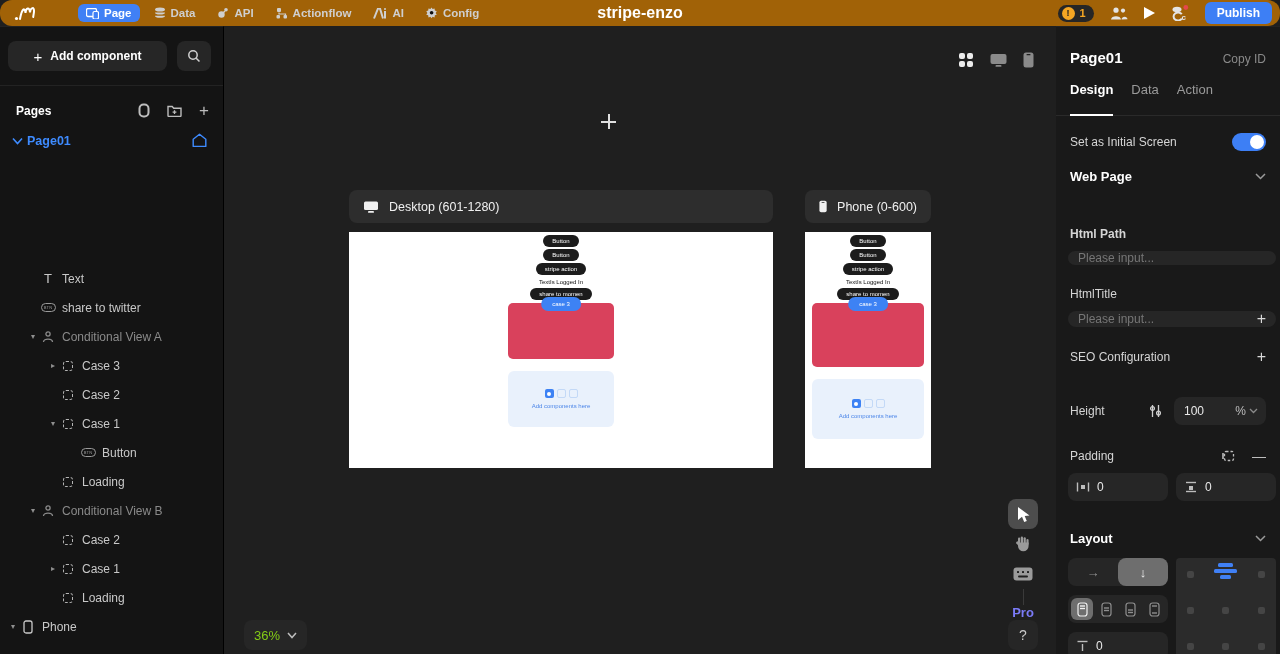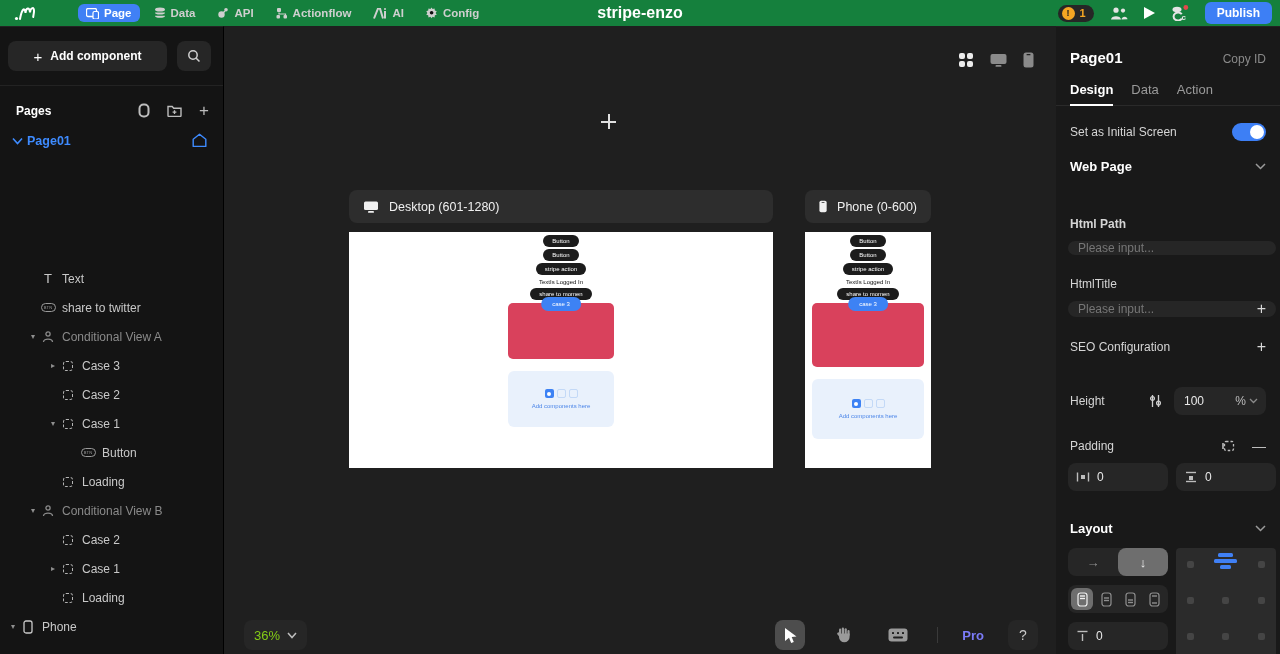--- a/index.html
+++ b/index.html
@@ -1,22 +1,22 @@
 <!DOCTYPE html>
 <html><head>
 <meta charset="utf-8">
 <style>
   * { box-sizing: border-box; margin: 0; padding: 0; }
   html,body { width:1280px; height:654px; overflow:hidden; background:#1f1f1f;
     font-family:"Liberation Sans", sans-serif; }
   .app { width:1280px; height:654px; display:flex; flex-direction:column; background:#1f1f1f; }
 
   
-  .topbar { height:26px; background:#15803d; display:flex; align-items:center; padding:0 8px;
-    position:relative; flex-shrink:0; }
+  .topbar { height:26px; background:#a16207; display:flex; align-items:center; padding:0 8px;
+    position:relative; flex-shrink:0;border-radius:12px; }
   .logo { width:40px; display:flex; align-items:center; justify-content:center; margin-right:30px; }
   .nav { display:flex; align-items:center; gap:6px; }
   .nav-item { display:flex; align-items:center; gap:5px; color:#cfcfcf; font-size:11.5px;
     font-weight:700; padding:3px 8px; border-radius:6px; cursor:pointer; white-space:nowrap; }
   .nav-item.active { background:#4080F5; color:#fff; }
   .nav-item svg { display:block; }
   .proj-title { position:absolute; left:50%; transform:translateX(-50%); color:#fff;
     font-size:16px; font-weight:700; }
   .top-right { margin-left:auto; display:flex; align-items:center; gap:16px; }
   .err-pill { display:flex; align-items:center; gap:5px; background:#262626; border-radius:10px;
@@ -86,37 +86,37 @@
   .ph-icons { display:flex; gap:3px; }
   .ph-sq { width:9px; height:9px; border-radius:2px; border:1.5px solid #c3d9f7; }
   .ph-sq.first { border:none; background:#3D82F4; position:relative; }
   .ph-sq.first::after { content:""; position:absolute; left:2.5px; top:2.5px; width:4px; height:4px;
     border-radius:50%; background:#fff; }
   .ph-text { color:#4C86E8; font-size:6px; line-height:1; }
 
   .zoom-pill { position:absolute; left:20px; bottom:4px; height:30px; background:#262626;
     border-radius:8px; display:flex; align-items:center; gap:7px; padding:0 10px; cursor:pointer; }
   .zoom-val { color:#84cc16; font-size:13px; }
-  .bottom-toolbar { position:absolute; right:18px; bottom:4px; display:flex; align-items:center; gap:24px; }
+  .bottom-toolbar { position:absolute; right:18px; bottom:4px; display:flex; align-items:center; gap:0;flex-direction:column; }
   .tool-btn { width:30px; height:30px; border-radius:8px; display:flex; align-items:center;
     justify-content:center; cursor:pointer; background:transparent; border:none; }
   .tool-btn.selected { background:#4d4d4d; }
   .tool-btn.pillbg { background:#262626; }
   .tb-divider { width:1px; height:16px; background:#3a3a3a; }
   .pro-label { color:#7B7BF7; font-size:13px; font-weight:700; cursor:pointer; }
   .help-q { color:#c9c9c9; font-size:14px; }
 
   
   .inspector { width:224px; background:#191919; border-top:1px solid #232323; overflow:hidden;
     display:flex; flex-direction:column; }
   .insp-head { display:flex; align-items:baseline; justify-content:space-between; padding:22px 14px 0; }
   .insp-title { color:#fff; font-size:15px; font-weight:700; }
   .copy-id { color:#8a8a8a; font-size:12px; cursor:pointer; }
   .tabs { display:flex; gap:18px; padding:0 14px; margin-top:16px; border-bottom:1px solid #2a2a2a; }
-  .tab { font-size:13px; color:#9a9a9a; padding-bottom:7px; cursor:pointer; }
+  .tab { font-size:13px; color:#9a9a9a; padding-bottom:17px; cursor:pointer; }
   .tab.active { color:#fff; font-weight:700; border-bottom:2px solid #fff; margin-bottom:-1px; }
   .row { display:flex; align-items:center; padding:0 14px; }
   .spread { justify-content:space-between; }
   .sec-title { color:#fff; font-size:13px; font-weight:700; }
   .lbl { color:#d5d5d5; font-size:12px; }
   .chev { color:#9a9a9a; }
   .toggle { width:34px; height:18px; border-radius:9px; background:#3D7FF5; position:relative; cursor:pointer; }
   .toggle::after { content:""; position:absolute; top:2px; right:2px; width:14px; height:14px;
     border-radius:50%; background:#fff; }
   .ibox { background:#262626; border-radius:8px; height:28px; display:flex; align-items:center; }

